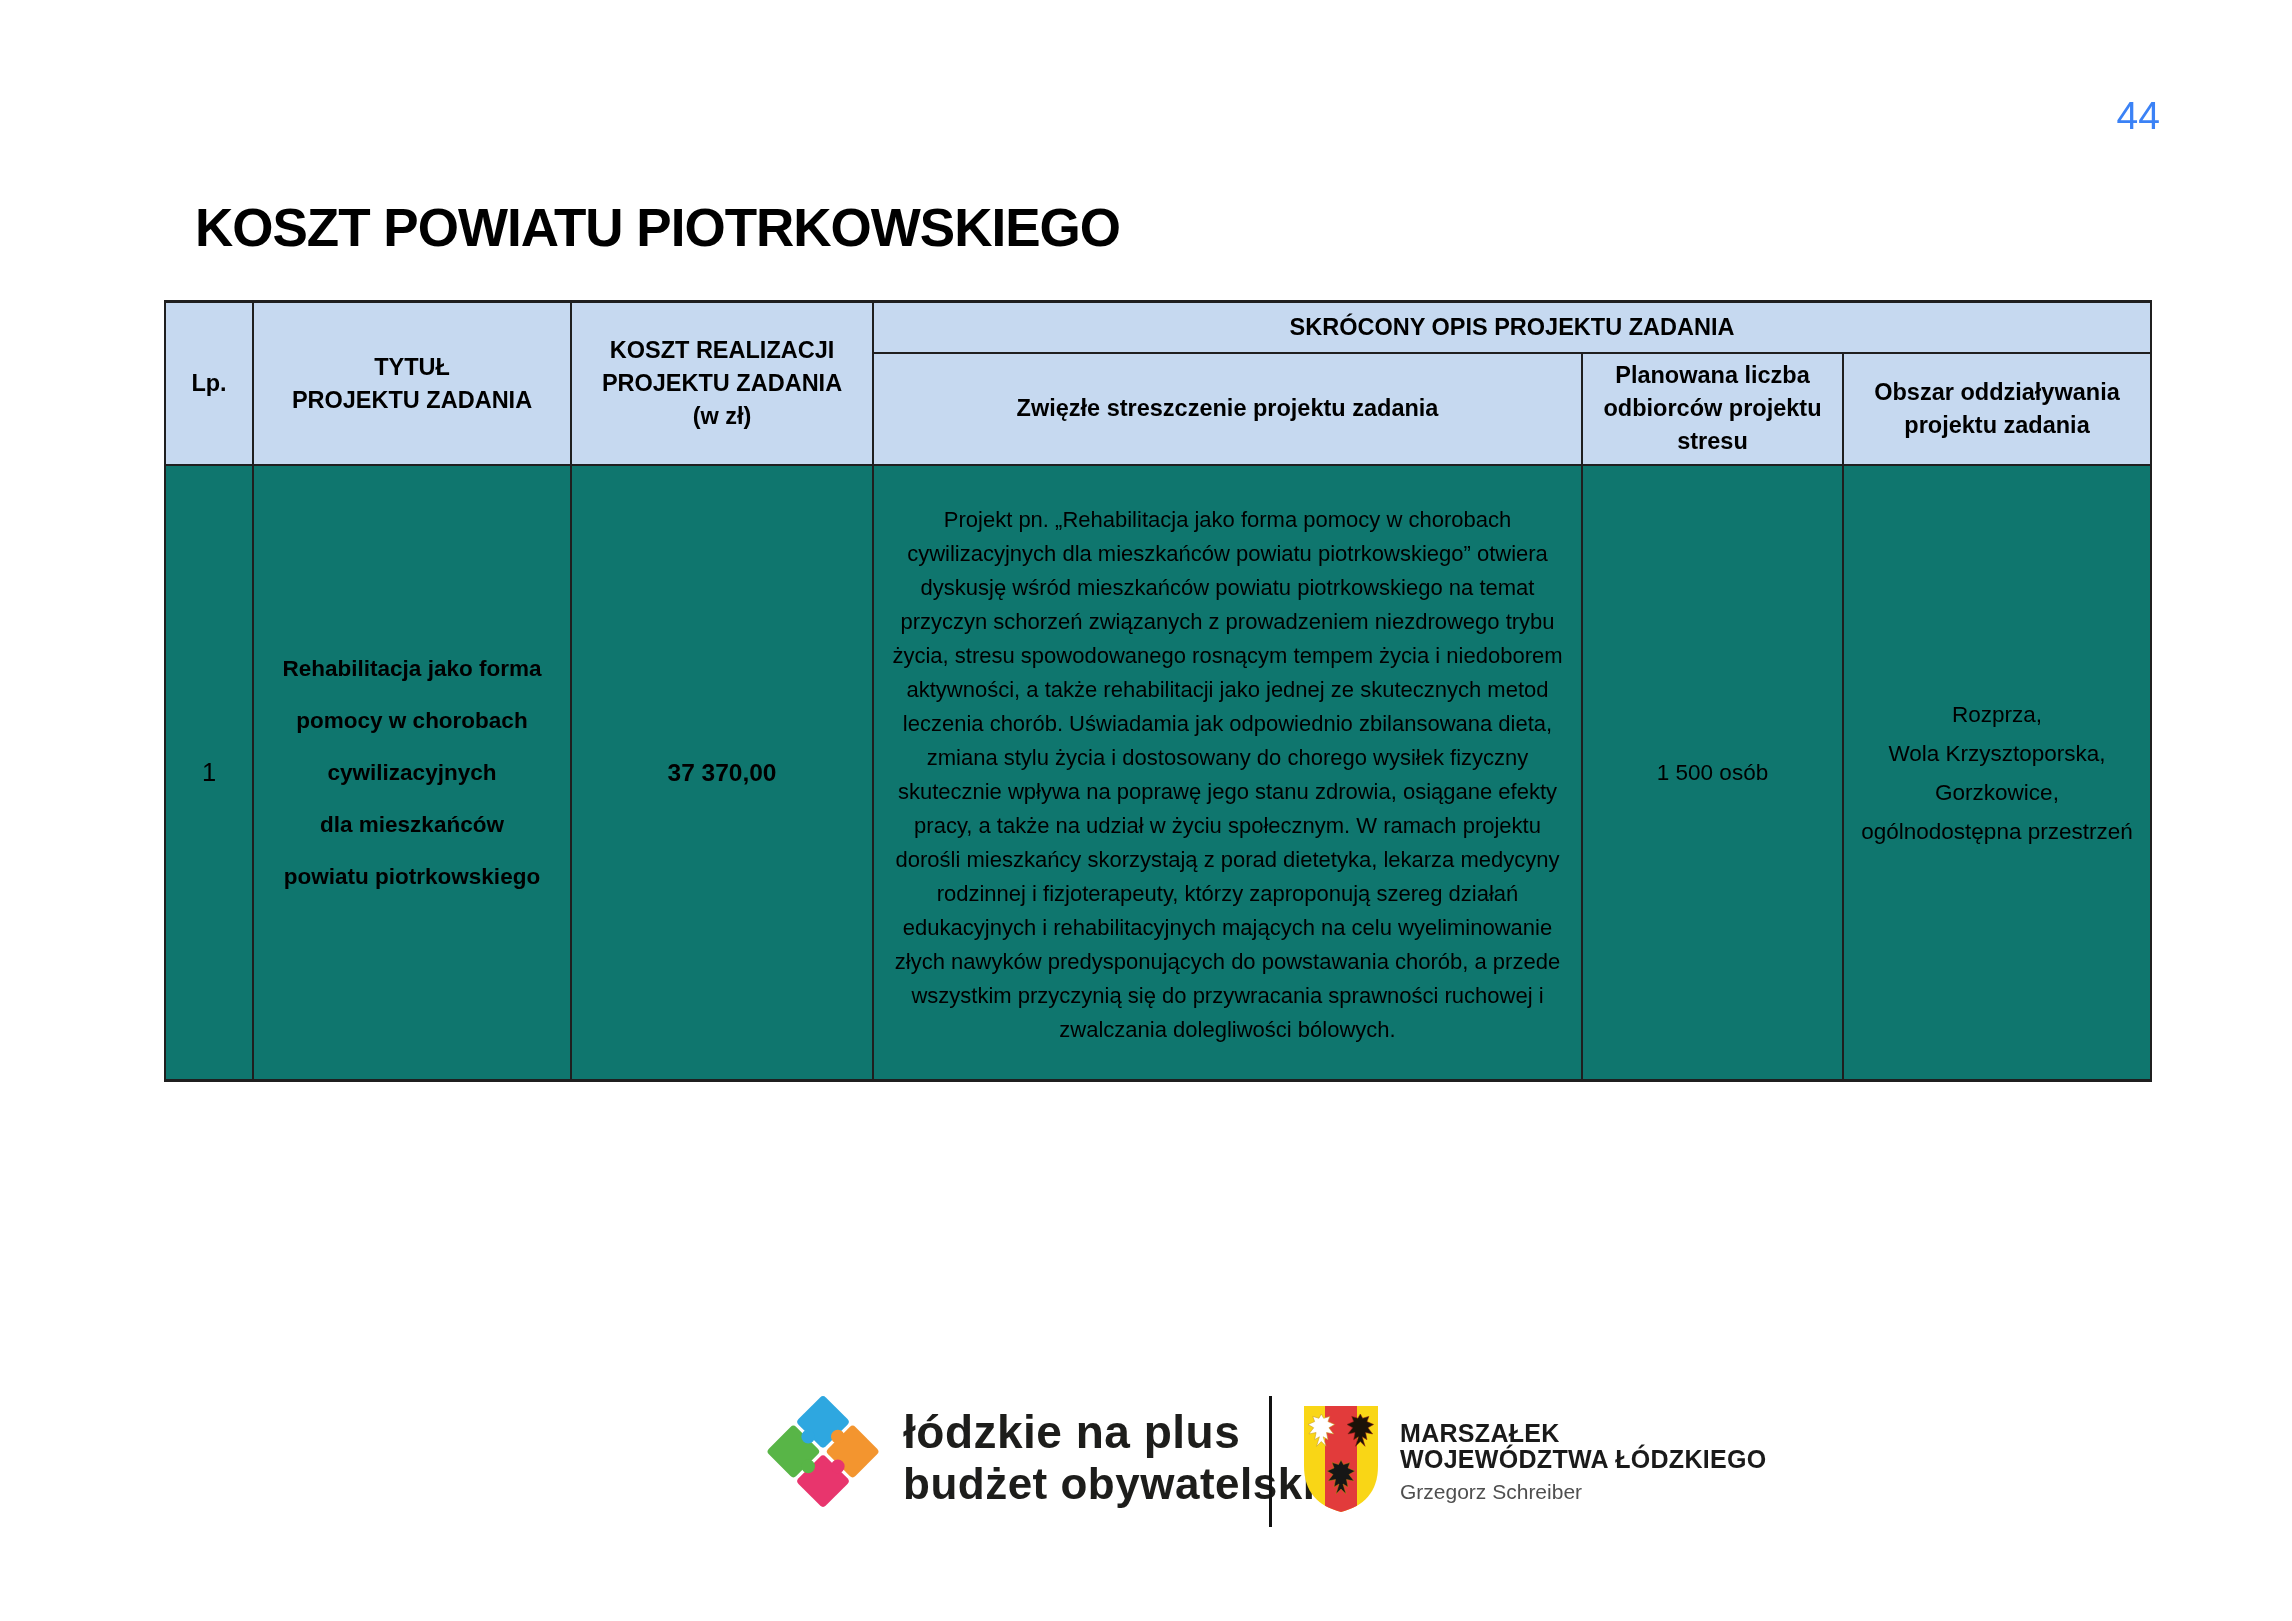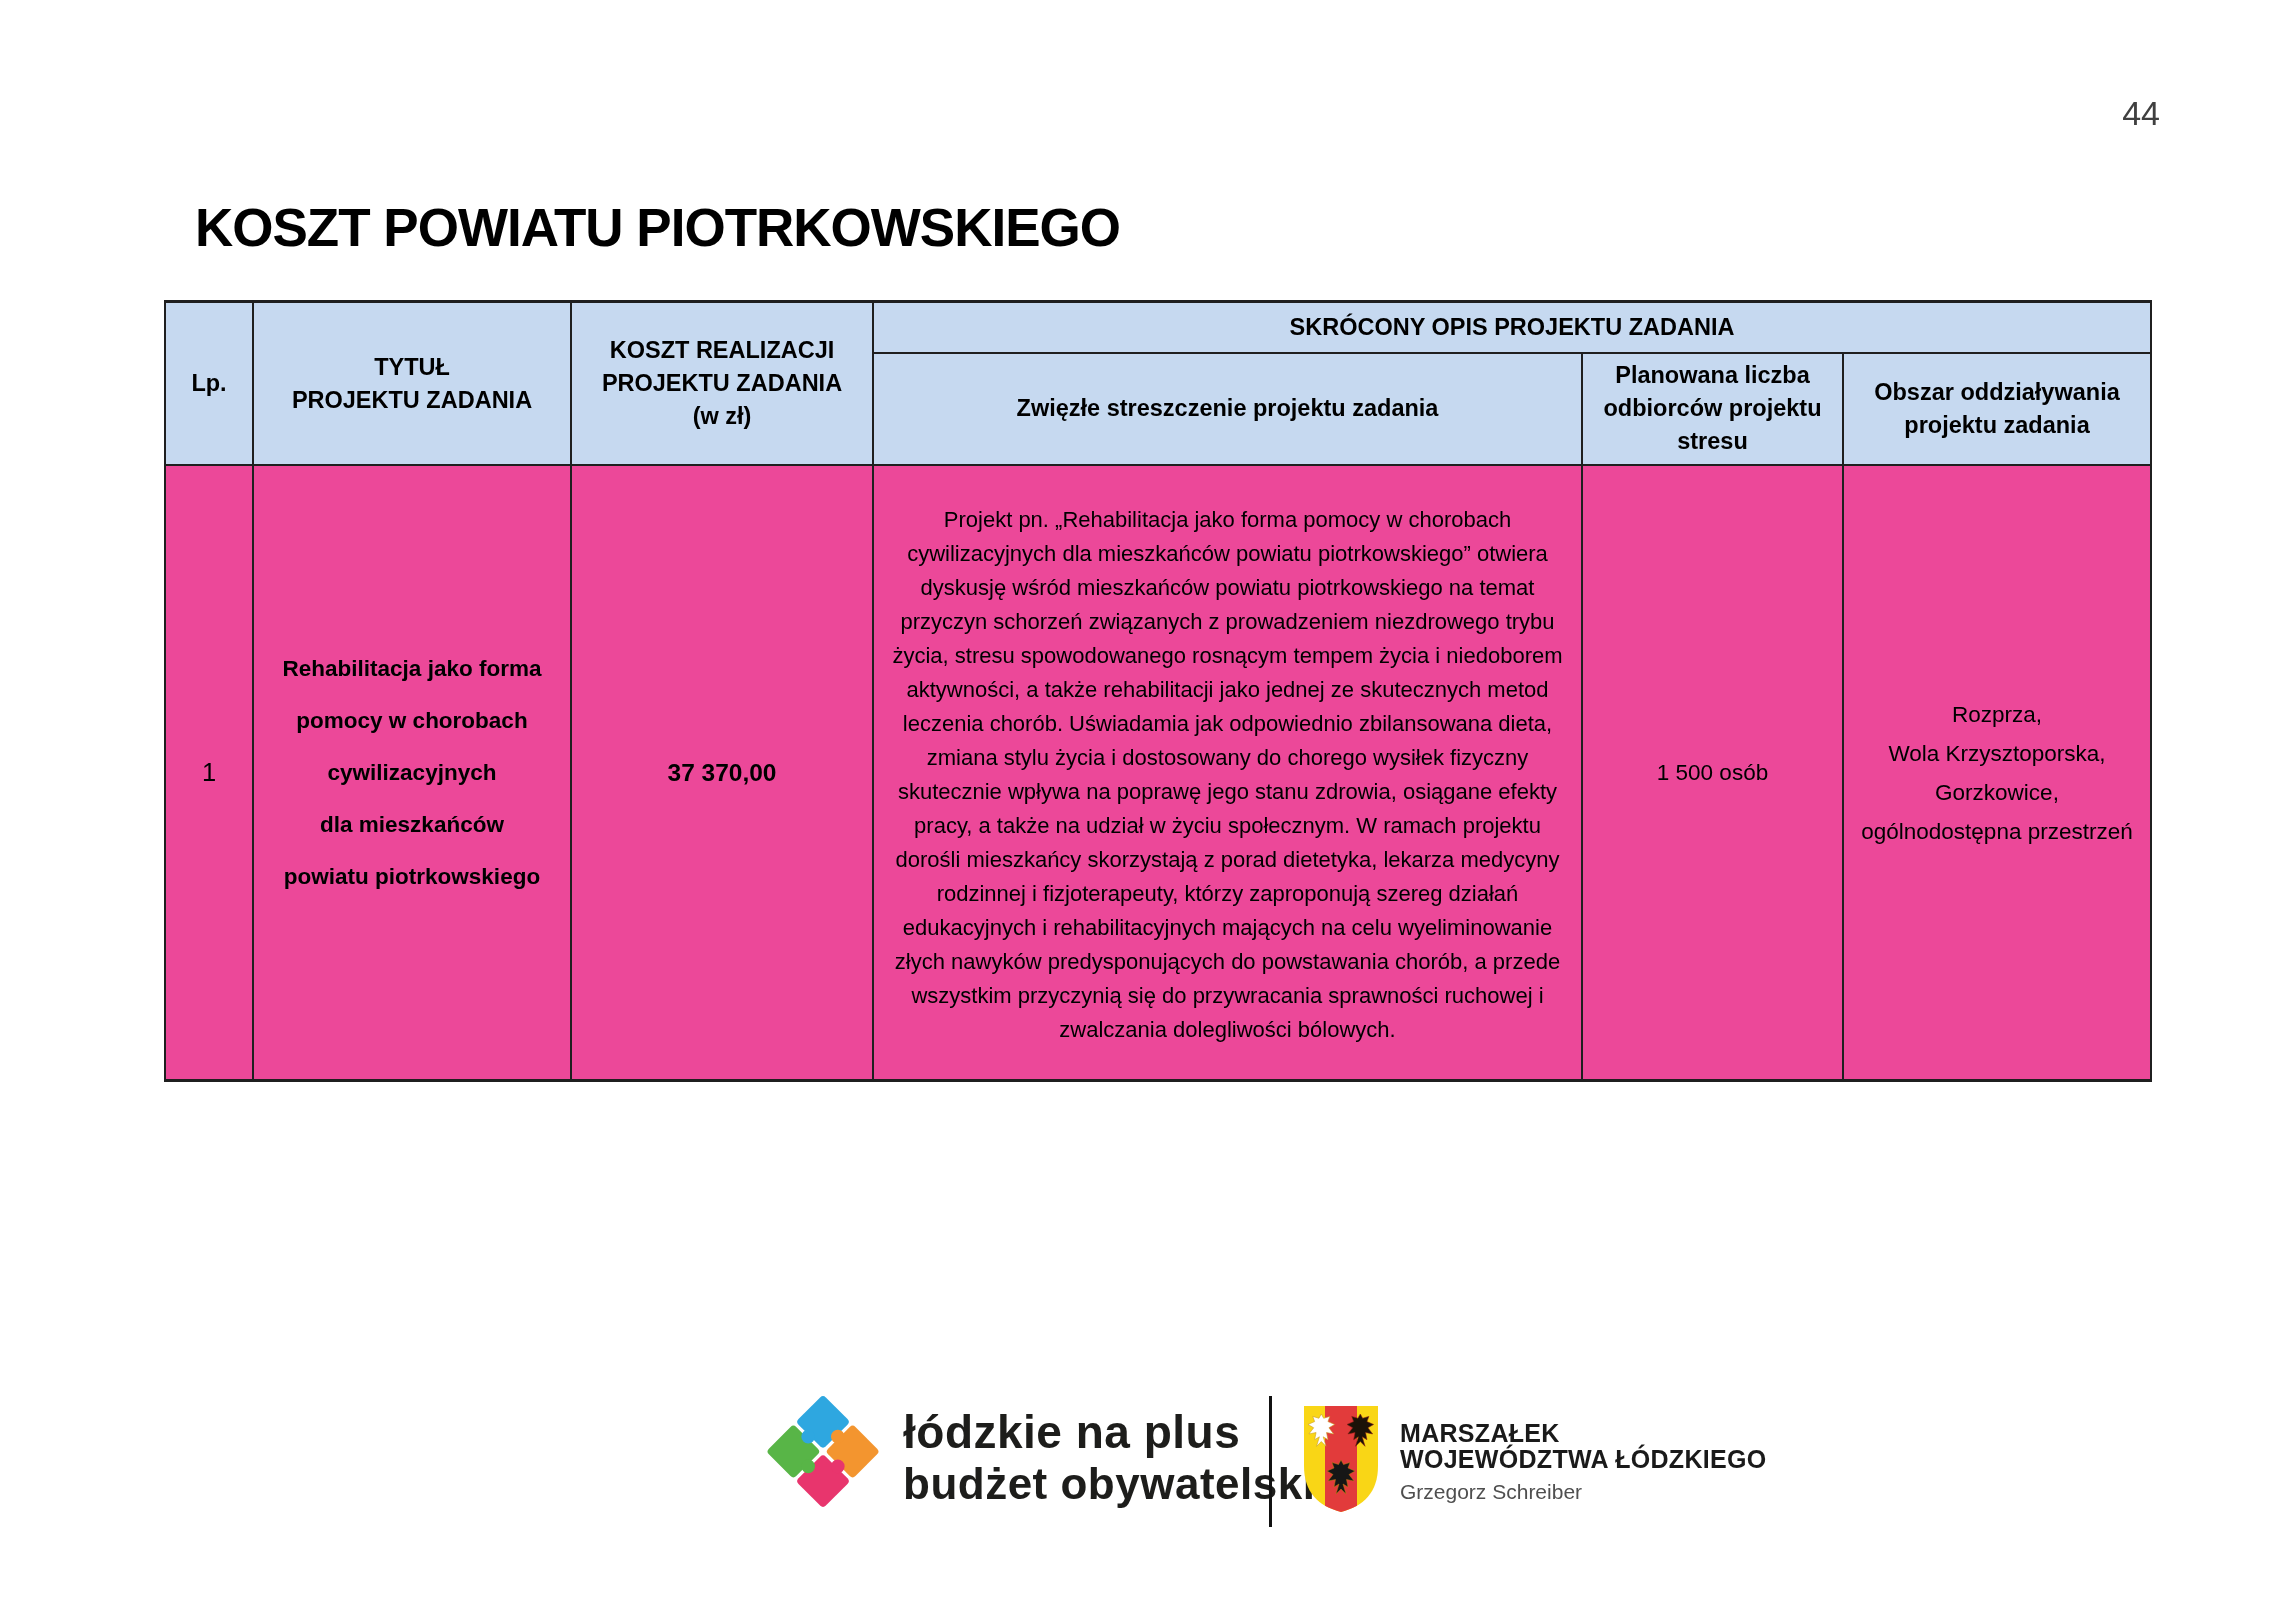--- a/index.html
+++ b/index.html
@@ -8,21 +8,21 @@
     width: 2293px; height: 1621px;
     font-family: "Liberation Sans", sans-serif;
     color: #000;
     position: relative;
     overflow: hidden;
   }
   .pre { white-space: pre-line; }
 
   .page-number {
     position: absolute; top: 94px; right: 133px;
-    font-size: 34px; color: #404040;
+    font-size: 39px; color: #3b82f6;
   }
 
   .doc-title {
     position: absolute; left: 195px; top: 197px;
     font-size: 53px; font-weight: bold; letter-spacing: -1px;
     color: #000;
   }
 
   table.projects {
     position: absolute; left: 164px; top: 300px;
@@ -41,21 +41,21 @@
     text-align: center;
     vertical-align: middle;
     padding: 5.9px 7.8px;
   }
   table.projects thead tr:first-child th { border-top: 3.9px solid #1f1f1f; }
   table.projects thead th.span-head { height: 51px; border-bottom: 2.9px solid #1f1f1f; }
   table.projects thead tr.subhead th { height: 98px; border-bottom: 2.9px solid #1f1f1f; }
   table.projects thead th[rowspan] { border-bottom: 2.9px solid #1f1f1f; }
   table.projects tbody td {
     border-bottom: 3.9px solid #1f1f1f;
-    background: #ec4899;
+    background: #0f766e;
     vertical-align: middle;
     text-align: center;
     height: 615px;
   }
   td.cell-lp { font-size: 25.5px; }
   td.cell-title { font-weight: bold; font-size: 22.5px; line-height: 52px; }
   td.cell-cost { font-weight: bold; font-size: 24.5px; margin-left: 15px; }
   td.cell-summary {
     vertical-align: top;
     text-align: justify;

